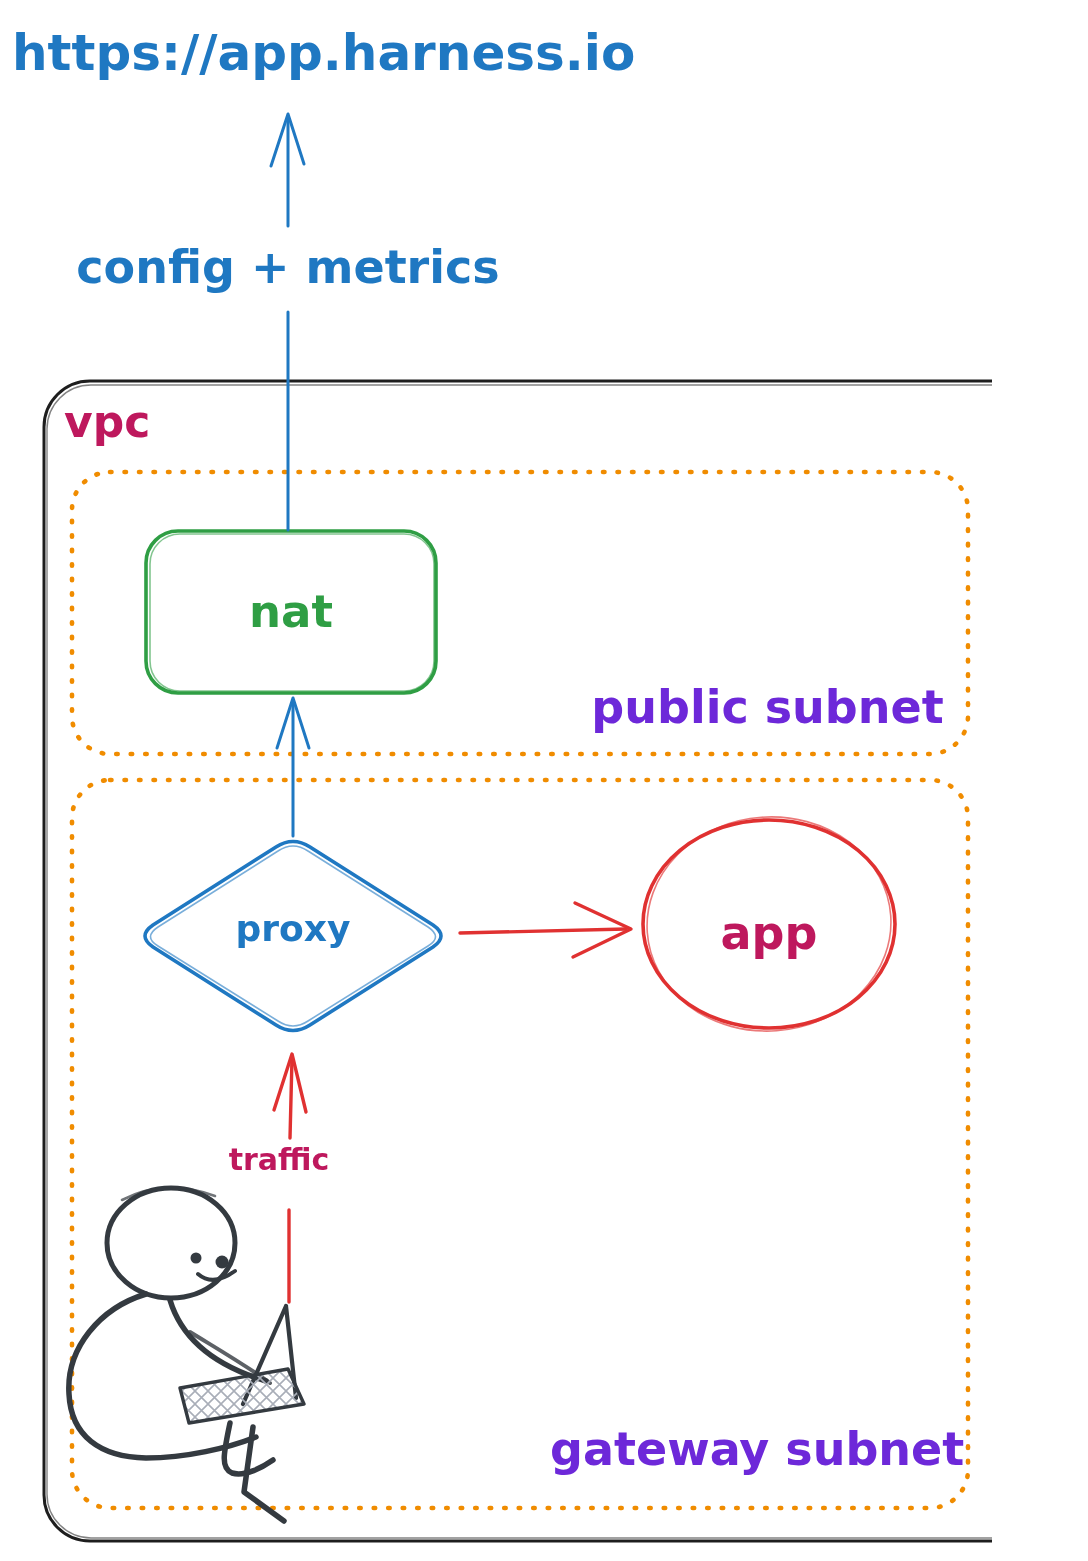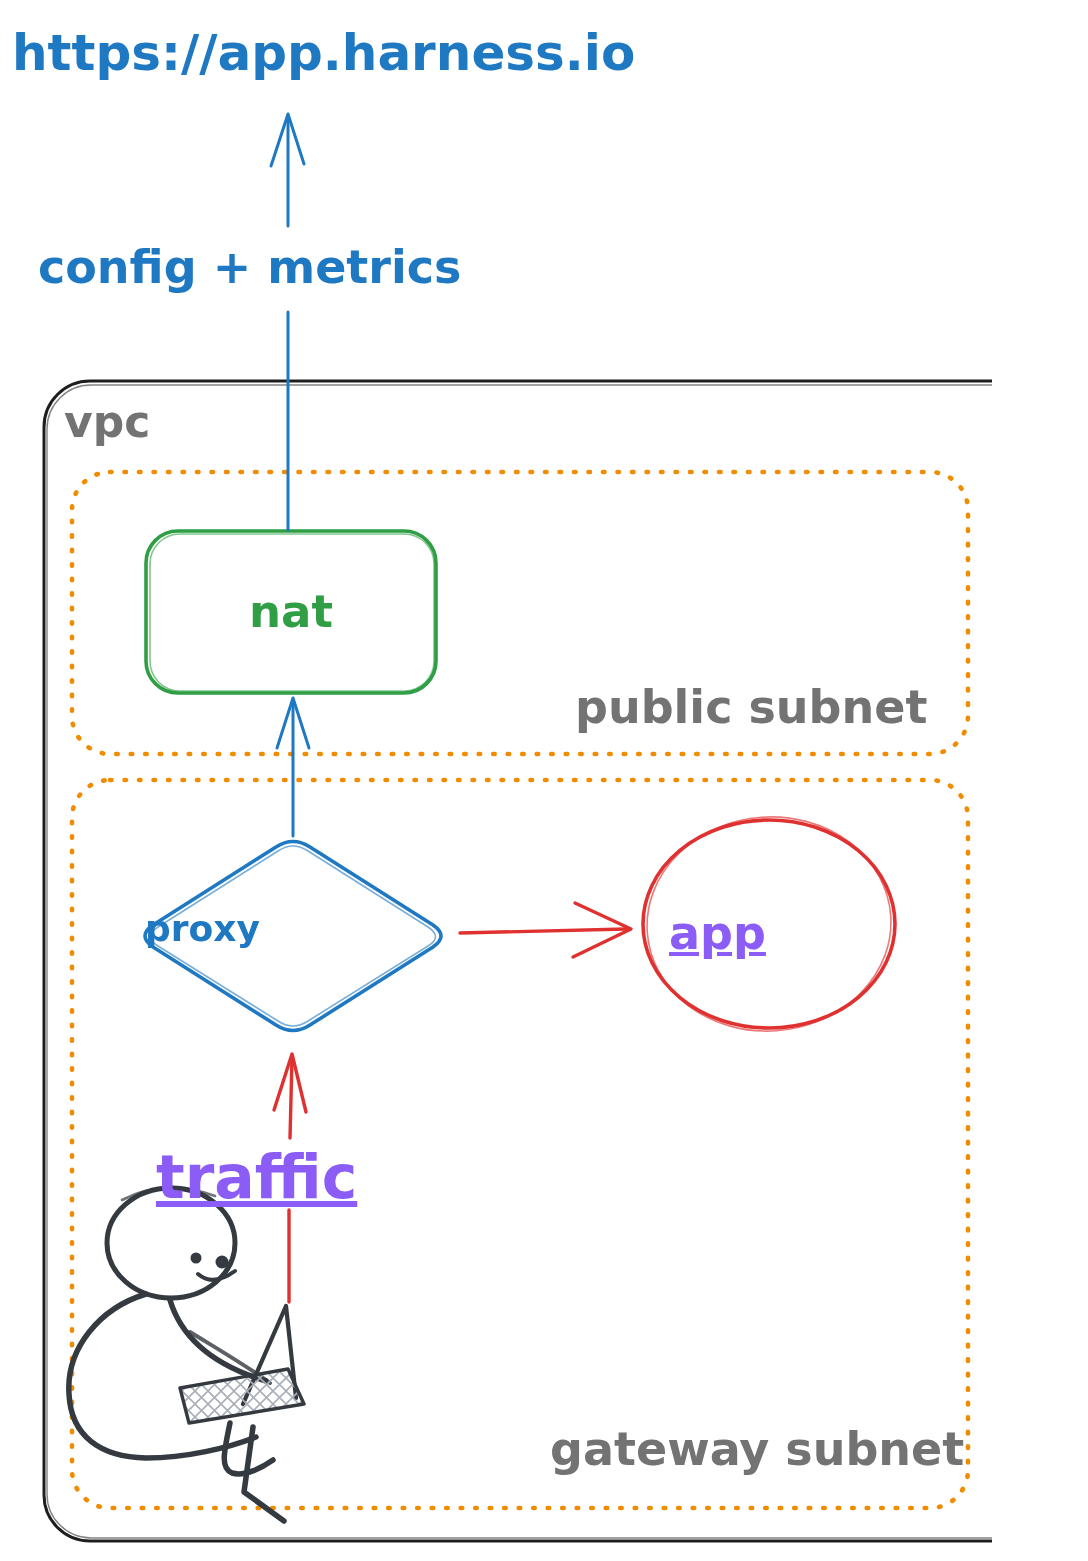--- a/index.html
+++ b/index.html
@@ -11,38 +11,38 @@
     font-family:"DejaVu Sans", sans-serif;
   }
   #shapes{position:absolute;left:0;top:0;z-index:1;}
   .label{
     position:absolute;z-index:2;
     font-family:"DejaVu Sans", sans-serif;
     font-weight:700;
     white-space:nowrap;
     user-select:none;
   }
-  .center{}
+  .center{text-align:center;}
   .blue{color:#1f78c2;}
   .green{color:#2f9e44;}
-  .orange{color:#737373;}
-  .red{color:#8b5cf6;text-decoration:underline;}
-  .ink{color:#737373;}
+  .orange{color:#6d28d9;}
+  .red{color:#be185d;}
+  .ink{color:#be185d;}
   .url-label{left:12px;top:24px;font-size:50px;letter-spacing:0px;}
   .config-label{left:38px;top:240px;width:500px;font-size:46px;}
   .vpc-label{left:64px;top:396px;font-size:44px;}
   .natgw-label{
     left:146px;top:531px;width:290px;height:162px;
     display:flex;flex-direction:column;align-items:center;justify-content:center;
     font-size:45px;line-height:1.55;
   }
   .public-subnet-label{left:575px;top:680px;width:385px;font-size:46px;}
   .proxy-label{left:145px;top:908px;width:296px;font-size:36px;}
   .app-label{left:669px;top:906px;width:200px;font-size:46px;}
-  .traffic-label{left:156px;top:1142px;width:296px;font-size:60px;}
+  .traffic-label{left:131px;top:1142px;width:296px;font-size:30px;}
   .private-subnet-label{left:550px;top:1422px;width:400px;font-size:46px;}
 </style>
 </head>
 <body>
 
 <div id="canvas">
 
   <svg id="shapes" width="1088" height="1561" viewBox="0 0 1088 1561">
     <defs>
       <pattern id="xhatch" patternUnits="userSpaceOnUse" width="13" height="13">

